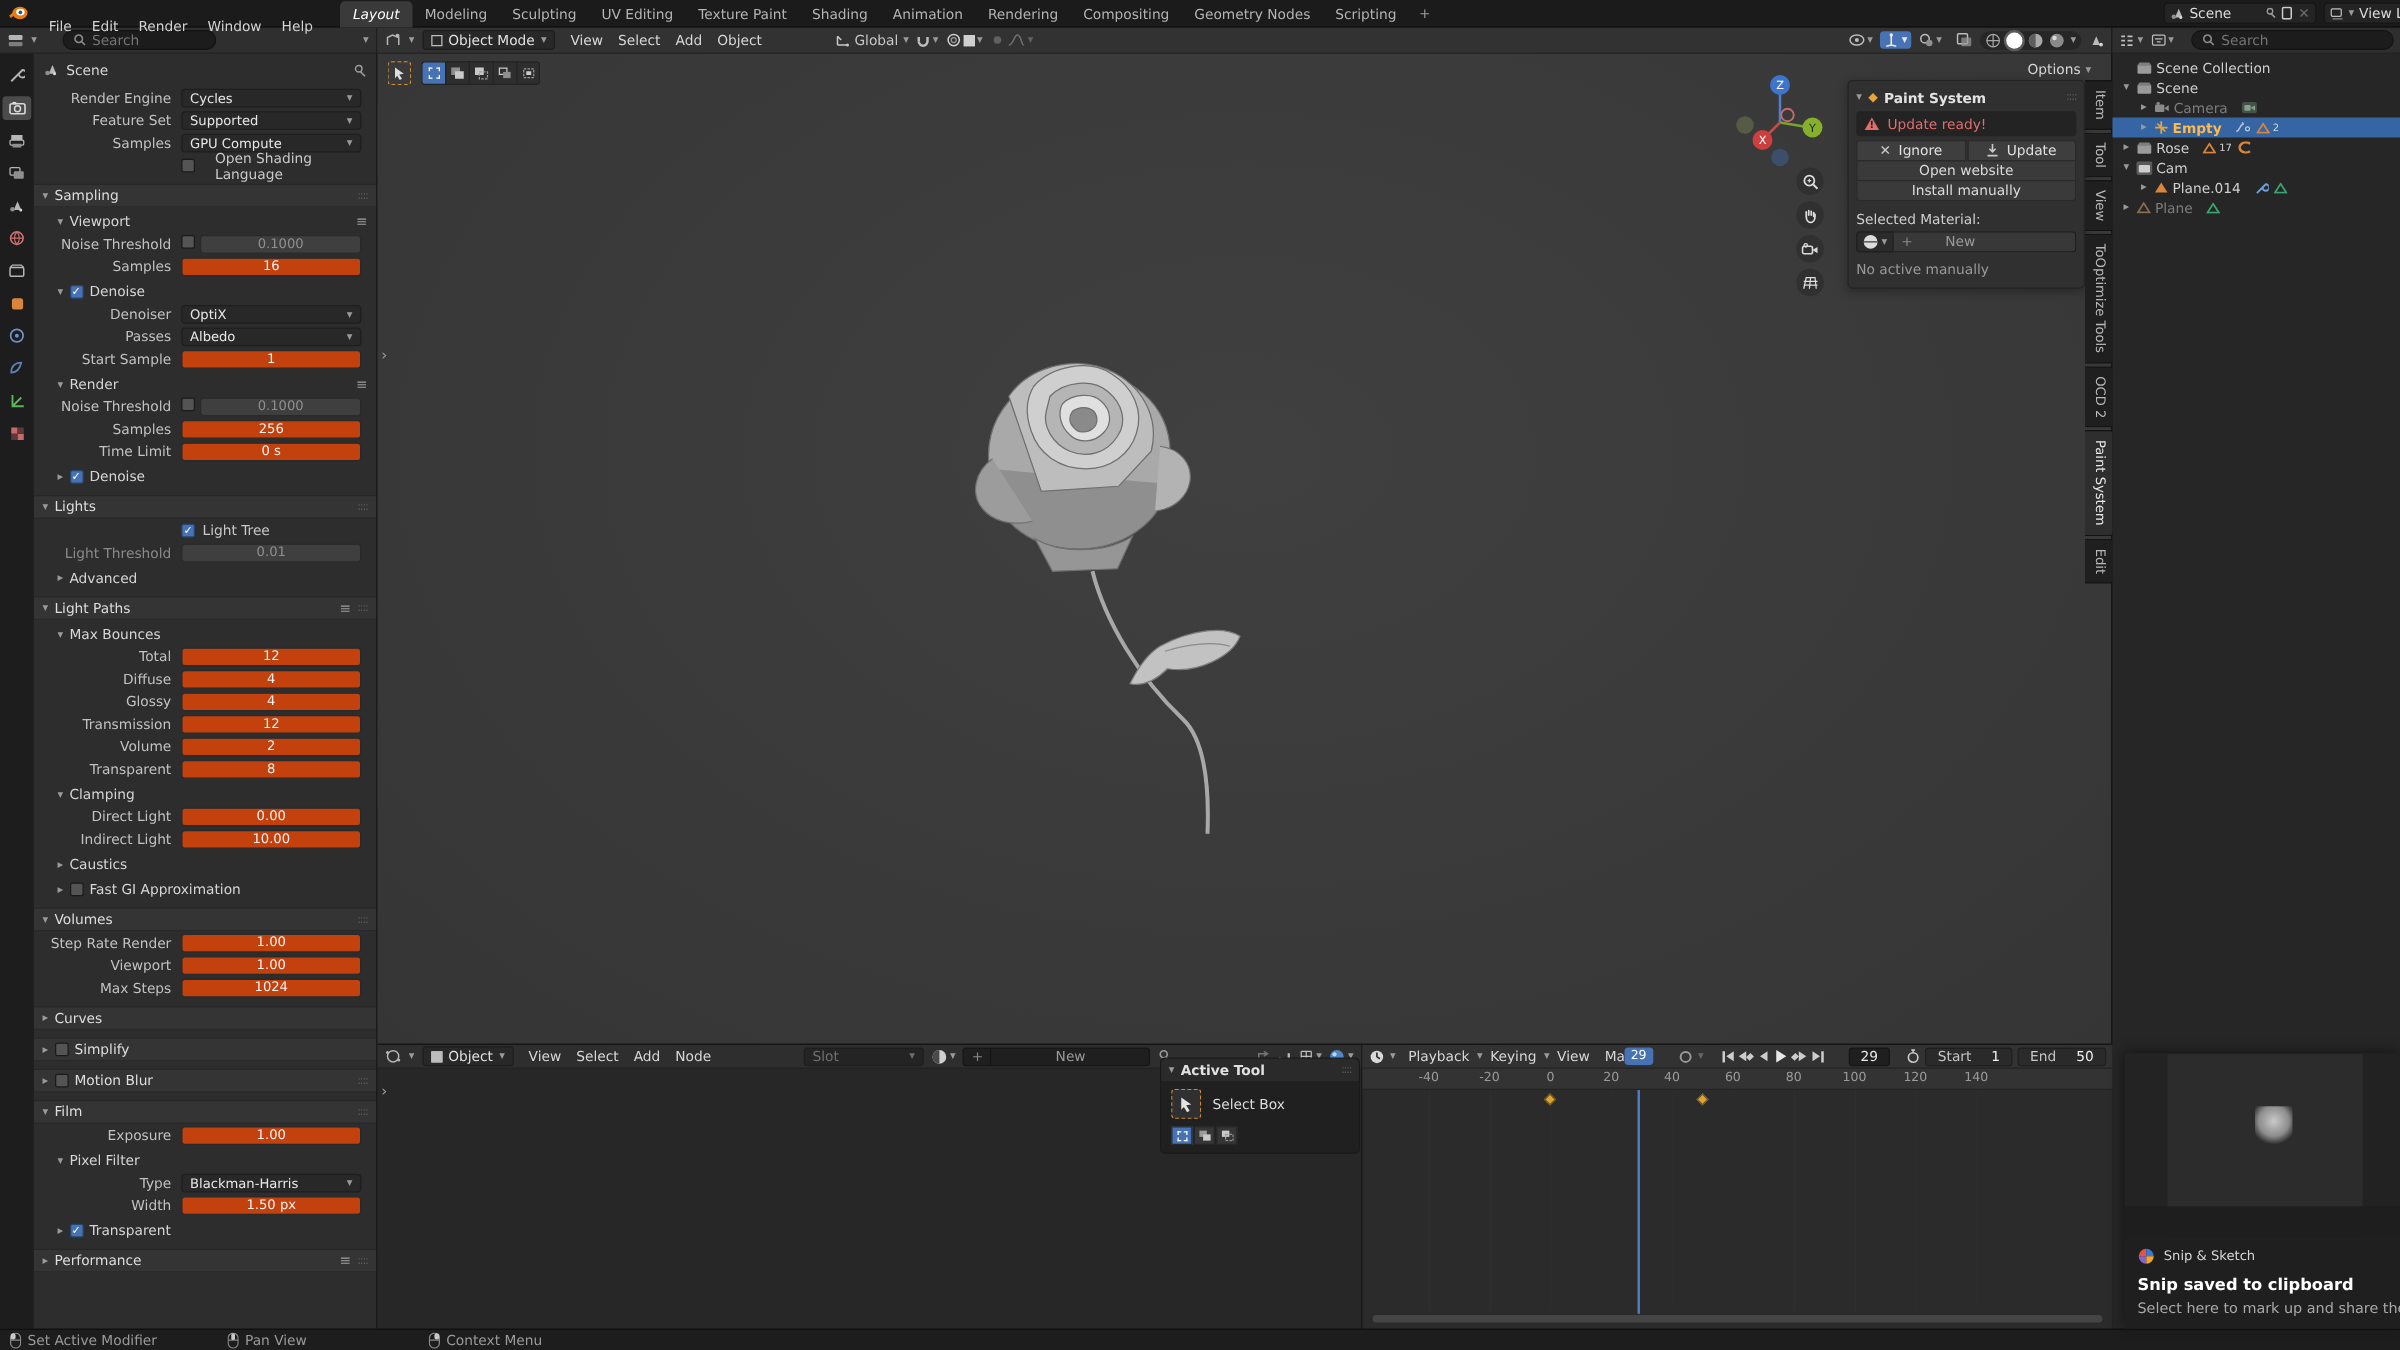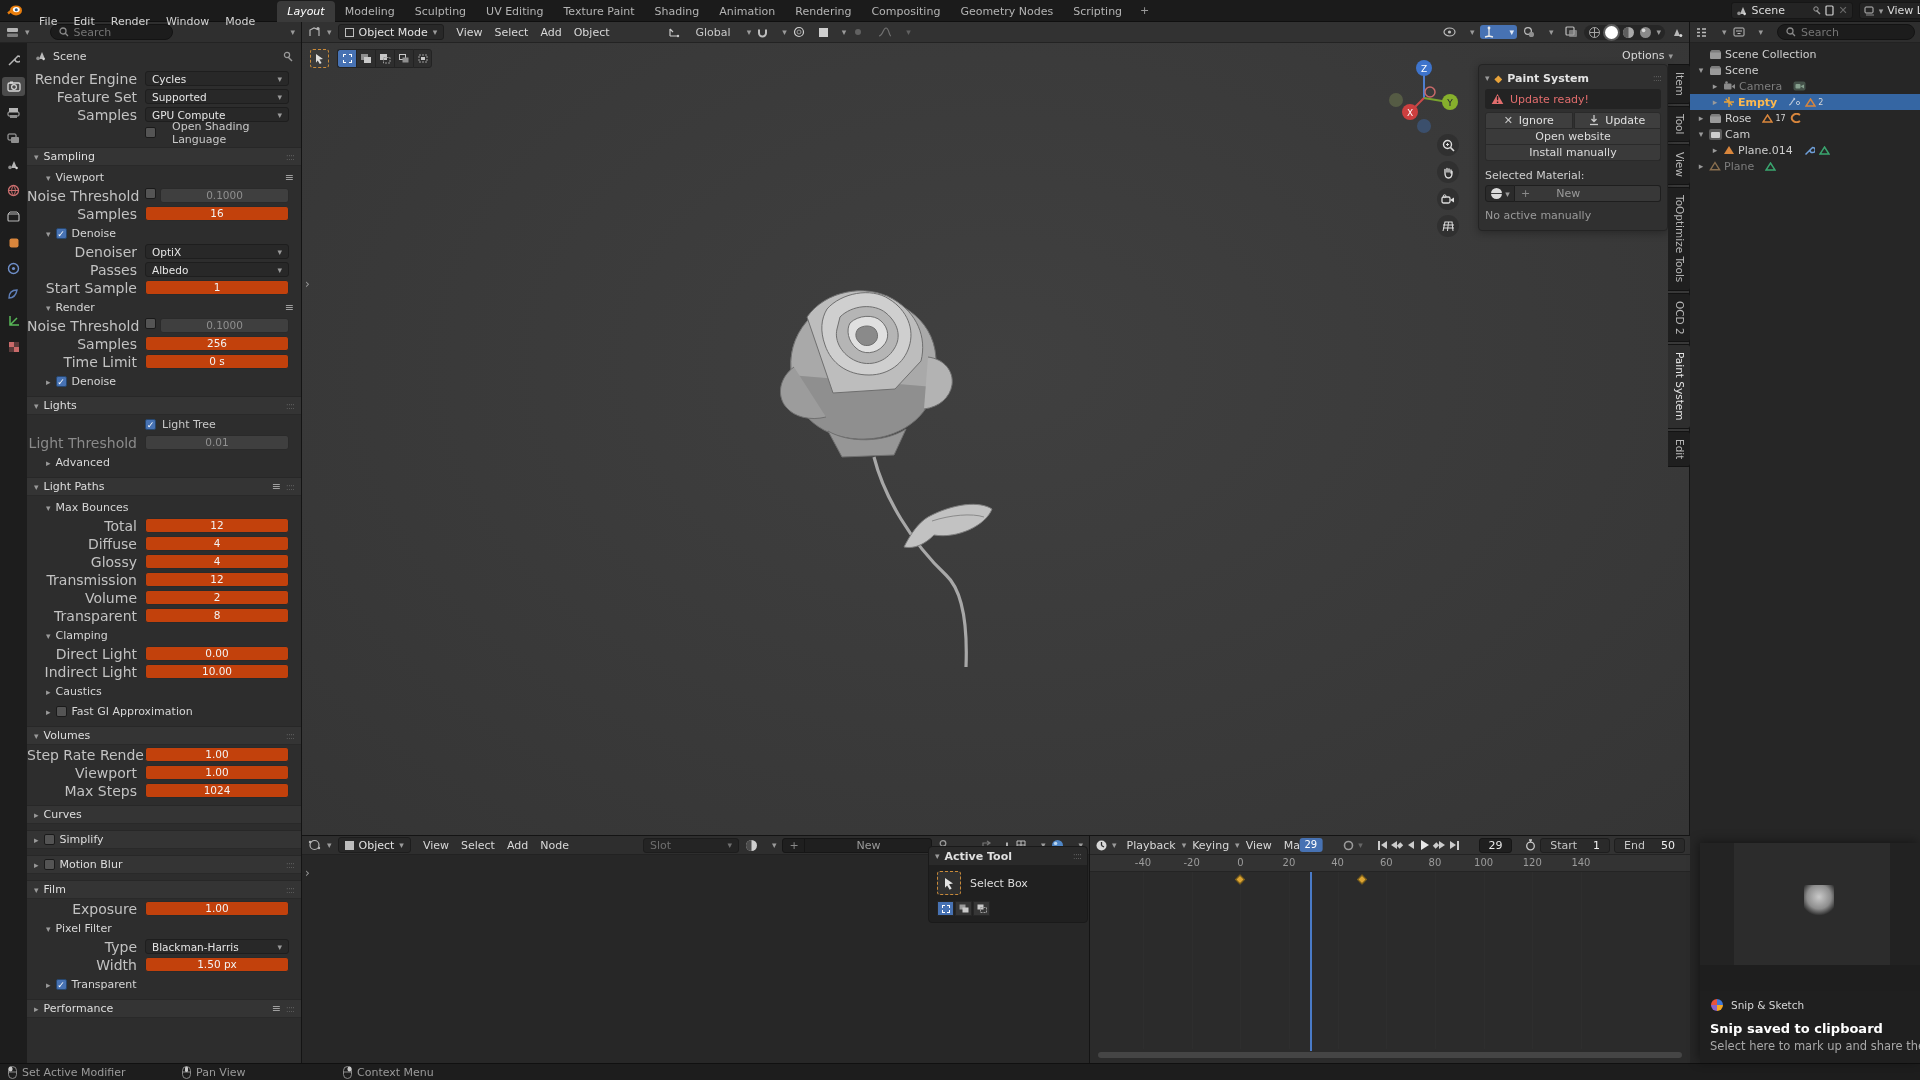--- a/index.html
+++ b/index.html
@@ -26,36 +26,36 @@
 
 #props{position:absolute;left:0;top:22px;width:302px;height:1041px;background:#2d2d2d;border-right:1px solid #141414;}
 #props-header{height:21px;background:#2f2f2f;border-bottom:1px solid #232323;display:flex;align-items:center;padding:0 6px;gap:6px;}
 #props-tabs{position:absolute;left:0;top:21px;bottom:0;width:27px;background:#1d1d1d;display:flex;flex-direction:column;align-items:center;padding-top:8px;gap:7px;}
 .ptab{width:23px;height:19px;border-radius:3px;display:flex;align-items:center;justify-content:center;}
 .ptab.active{background:#4b4b4b;}
 #props-content{margin-left:27px;height:calc(100% - 21px);overflow:hidden;}
 #breadcrumb-row{display:flex;align-items:center;height:26px;padding:0 8px;gap:6px;color:#d6d6d6;}
 #breadcrumb-row .spacer{flex:1;}
 .prow{display:flex;align-items:center;height:17px;padding-right:12px;margin:1px 0;}
-.plabel{width:118px;text-align:right;padding-right:8px;color:#c2c2c2;font-size:14px;flex:none;white-space:nowrap;}
+.plabel{width:118px;text-align:right;padding-right:8px;color:#c2c2c2;font-size:11px;flex:none;white-space:nowrap;}
 .plabel.dim{color:#8a8a8a;}
 .pfield{flex:1;display:flex;}
 .fsel{flex:1;display:flex;align-items:center;background:#282828;border:1px solid #1e1e1e;border-radius:3px;height:15px;padding:0 6px;color:#e6e6e6;font-size:10.5px;}
 .fsel .spacer{flex:1;}
 .fnum{flex:1;background:#c2410c;border:1px solid #2a2a2a;border-radius:3px;height:15px;text-align:center;color:#f2f2f2;line-height:13px;font-size:10.5px;}
 .fnum.dis{background:#3f3f3f;color:#8f8f8f;}
 .psec{display:flex;align-items:center;height:19px;background:#343434;border-top:1px solid #272727;border-bottom:1px solid #292929;padding:0 7px;color:#dedede;margin-top:6px;gap:5px;}
 .psub{display:flex;align-items:center;height:17px;padding:0 7px 0 19px;color:#d6d6d6;margin-top:3px;gap:5px;}
 .hsp{flex:1;}
 
 #viewport{position:absolute;left:302px;top:22px;width:1388px;height:813px;background:radial-gradient(ellipse at 50% 42%,#404040 0%,#3a3a3a 55%,#353535 100%);border-right:1px solid #141414;}
 #vp-header{height:21px;background:#323232;border-bottom:1px solid #232323;display:flex;align-items:center;padding:0 6px;gap:6px;}
 .hdr-menu{padding:0 6px;color:#d8d8d8;}
 .hdr-box{display:flex;align-items:center;gap:5px;background:#282828;border:1px solid #1d1d1d;border-radius:3px;height:16px;padding:0 6px;color:#e2e2e2;}
-.icon-cell{display:flex;align-items:center;gap:14px;}
+.icon-cell{display:flex;align-items:center;gap:2px;}
 #vp-toolrow{position:absolute;left:8px;top:27px;display:flex;gap:8px;align-items:center;}
 .ticon{width:19px;height:19px;background:#2e2e2e;border:1px solid #232323;border-radius:3px;display:flex;align-items:center;justify-content:center;}
 .ticon.tweak{background:#3a3a3a;border:1px dashed #c98a39;}
 .tgroup{display:flex;}
 .tgroup .ticon{border-radius:0;border-right-width:0;}
 .tgroup .ticon:first-child{border-radius:3px 0 0 3px;}
 .tgroup .ticon:last-child{border-radius:0 3px 3px 0;border-right-width:1px;}
 .ticon.on{background:#4772b3;}
 #vp-options{position:absolute;right:16px;top:27px;display:flex;gap:4px;align-items:center;color:#d8d8d8;}
 .minisq{width:9px;height:9px;border:1px dashed #cfcfcf;}
@@ -150,21 +150,21 @@
           <ellipse cx="10" cy="6.4" rx="6" ry="5" fill="#e87d0d"></ellipse>
           <ellipse cx="10.3" cy="5.6" rx="3.4" ry="2.7" fill="#fff"></ellipse>
           <circle cx="10.3" cy="5.8" r="1.5" fill="#265787"></circle>
         </svg>
       </span>
     <div id="main-menus" style="display: flex;">
         <span class="menu-item">File</span>
         <span class="menu-item">Edit</span>
         <span class="menu-item">Render</span>
         <span class="menu-item">Window</span>
-        <span class="menu-item">Mode</span>
+        <span class="menu-item">Help</span>
       </div>
     <div id="workspaces">
         <span class="ws active">Layout</span>
         <span class="ws">Modeling</span>
         <span class="ws">Sculpting</span>
         <span class="ws">UV Editing</span>
         <span class="ws">Texture Paint</span>
         <span class="ws">Shading</span>
         <span class="ws">Animation</span>
         <span class="ws">Rendering</span>

